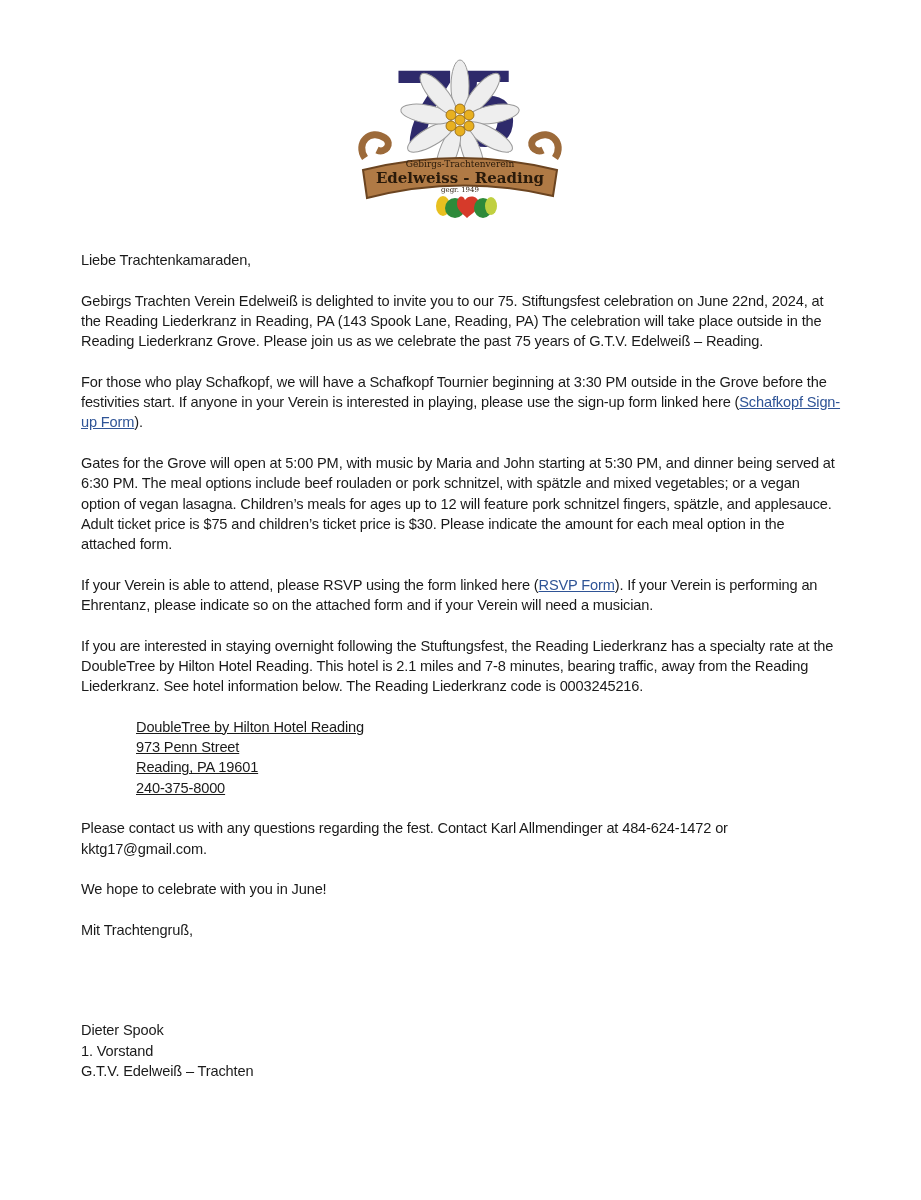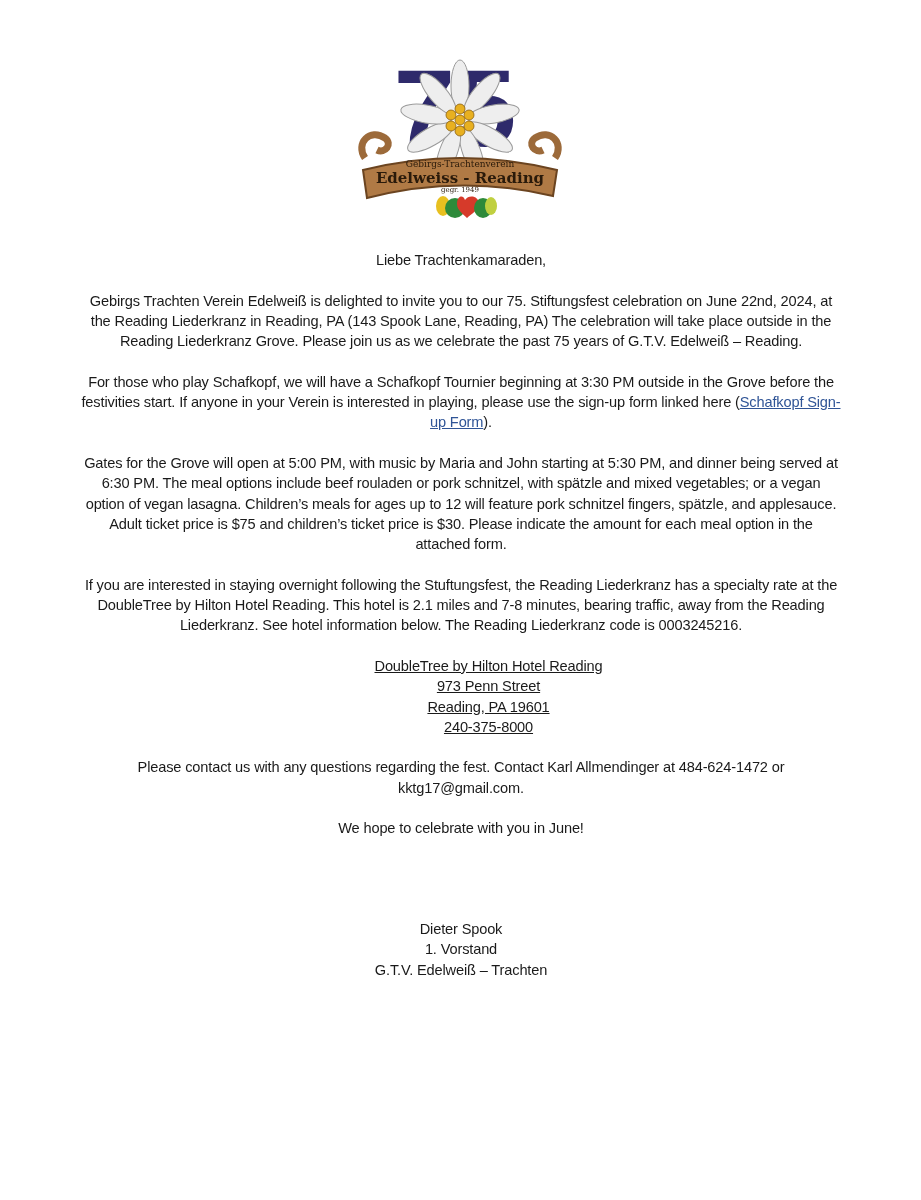--- a/index.html
+++ b/index.html
@@ -1,20 +1,20 @@
 <!DOCTYPE html>
 <html><head>
 <meta charset="utf-8">
 <style>
   html, body { margin: 0; padding: 0; background: #ffffff; }
   body { width: 921px; height: 1200px; position: relative; overflow: hidden;
          font-family: "Liberation Sans", "DejaVu Sans", sans-serif; color: #1a1a1a; }
   .logo { position: absolute; left: 355px; top: 58px; width: 210px; height: 160px; }
   .content { position: absolute; left: 81px; top: 250px; width: 760px;
-             font-size: 14.6px; line-height: 20.3px; letter-spacing: -0.15px; text-align: center; }
+             font-size: 14.6px; line-height: 20.3px; letter-spacing: -0.15px; }
   .content p { margin: 0 0 20.3px 0; }
   a.link { color: #2f5496; text-decoration: underline; }
   .indent { padding-left: 55px; text-decoration: underline; }
   .sig-gap { height: 60px; }
   b { font-weight: normal; }
 </style>
 </head>
 <body>
 
 <div class="logo">
@@ -61,28 +61,30 @@
       <ellipse cx="54" cy="8" rx="6" ry="9" fill="#c0d040"></ellipse>
     </g>
   </svg>
 </div>
 
 <div class="content">
   <p>Liebe Trachtenkamaraden,</p>
   <p>Gebirgs Trachten Verein Edelweiß is delighted to invite you to our 75. Stiftungsfest celebration on June 22nd, 2024, at the Reading Liederkranz in Reading, PA (143 Spook Lane, Reading, PA) The celebration will take place outside in the Reading Liederkranz Grove. Please join us as we celebrate the past 75 years of G.T.V. Edelweiß – Reading.</p>
   <p><span>For those who play Schafkopf, we will have a Schafkopf Tournier beginning at 3:30 PM outside in the Grove before the festivities start. If anyone in your Verein is interested in playing, please use the sign-up form linked here (</span><a class="link" href="#">Schafkopf Sign-up Form</a><span>).</span></p>
   <p>Gates for the Grove will open at 5:00 PM, with music by Maria and John starting at 5:30 PM, and dinner being served at 6:30 PM. The meal options include beef rouladen or pork schnitzel, with spätzle and mixed vegetables; or a vegan option of vegan lasagna. Children’s meals for ages up to 12 will feature pork schnitzel fingers, spätzle, and applesauce. Adult ticket price is $75 and children’s ticket price is $30. Please indicate the amount for each meal option in the attached form.</p>
+  <p><span>If your Verein is able to attend, please RSVP using the form linked here (</span><a class="link" href="#">RSVP Form</a><span>). If your Verein is performing an Ehrentanz, please indicate so on the attached form and if your Verein will need a musician.</span></p>
   <p><span>If you are interested in staying overnight following the Stuftungsfest, the Reading Liederkranz has a specialty rate at the DoubleTree by Hilton Hotel Reading. This hotel is 2.1 miles and 7-8 minutes, bearing traffic, away from the Reading Liederkranz. See hotel information below. The Reading Liederkranz code is </span><b>0003245216</b><span>.</span></p>
   <p class="indent">
     <span>DoubleTree by Hilton Hotel Reading</span><br>
     <span>973 Penn Street</span><br>
     <span>Reading, PA 19601</span><br>
     <span>240-375-8000</span>
   </p>
   <p>Please contact us with any questions regarding the fest. Contact Karl Allmendinger at 484-624-1472 or kktg17@gmail.com.</p>
   <p>We hope to celebrate with you in June!</p>
+  <p>Mit Trachtengruß,</p>
   <div class="sig-gap"></div>
   <p>
     <span>Dieter Spook</span><br>
     <span>1. Vorstand</span><br>
     <span>G.T.V. Edelweiß – Trachten</span>
   </p>
 </div>
 
 </body></html>

